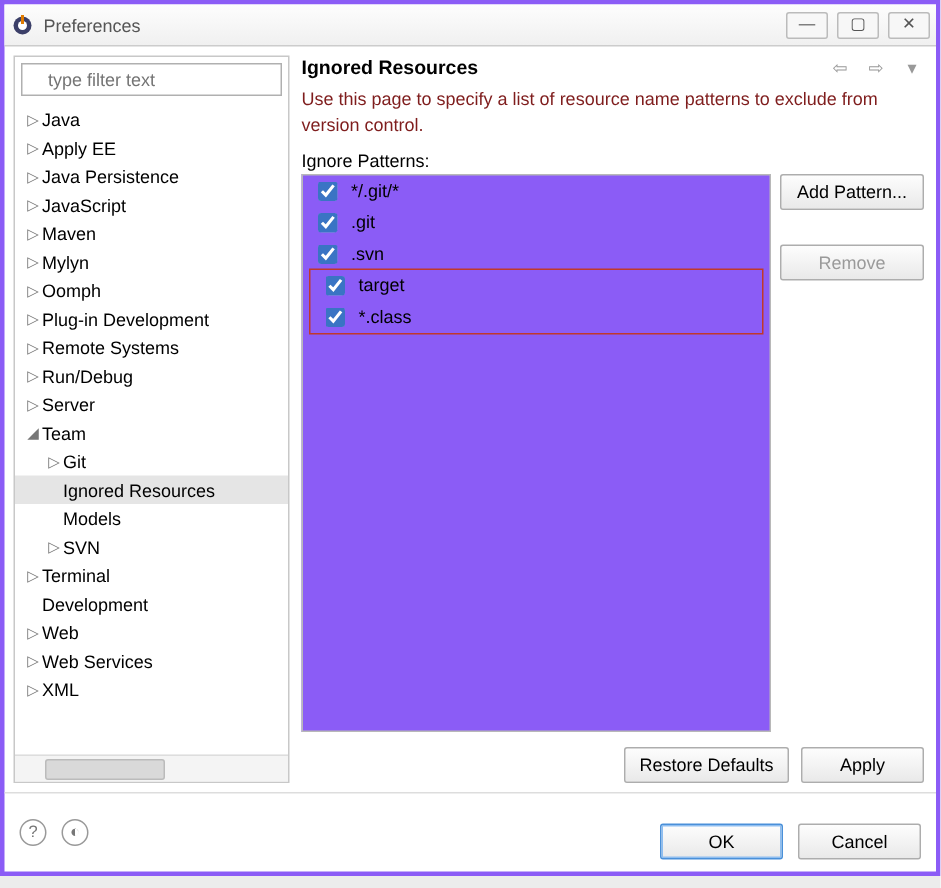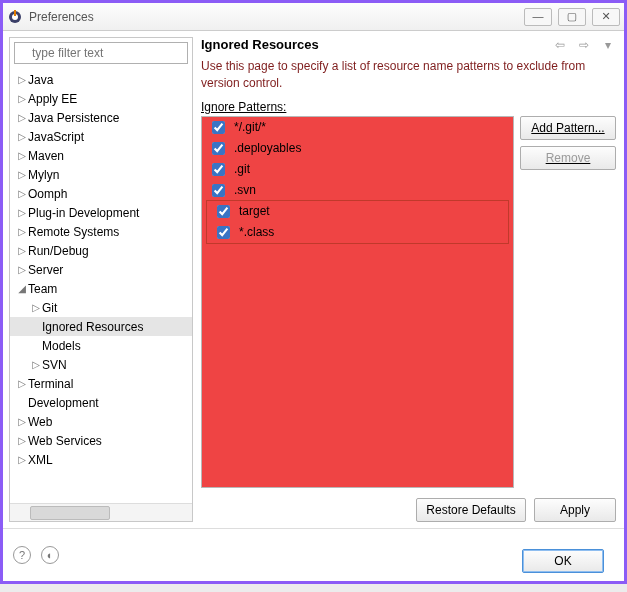--- a/index.html
+++ b/index.html
@@ -20,27 +20,27 @@
   .tree-item .tw { width: 12px; text-align: center; color: #777; font-size: 10px; display:inline-block;}
   .tree-item.depth1 { padding-left: 20px; }
   .tree-item.selected { background: #e5e5e5; }
   .hscroll { height: 18px; border-top: 1px solid #ddd; background: #f4f4f4; display:flex; align-items:center;}
   .hscroll .thumb { height: 14px; width: 80px; margin-left: 20px; background: #d9d9d9; border:1px solid #bbb; border-radius:2px;}
   .right { flex: 1; display: flex; flex-direction: column; min-height:0;}
   .rheader { display: flex; align-items: center; gap: 8px; padding: 0 2px 4px 2px; }
   .rtitle { font-weight: bold; font-size: 13px; flex: 1; }
   .navicon { color: #999; width:16px; text-align:center;}
   .desc { color: #7f1d1d; padding: 2px 2px 8px 2px; line-height: 1.4; }
-  .lbl { padding: 0 2px 2px 2px; text-decoration: underline; }
+  .lbl { padding: 0 2px 2px 2px; }
   .patternarea { flex: 1; display: flex; gap: 6px; min-height:0; padding: 0 2px;}
-  .listbox { flex: 1; border: 1px solid #b8b8b8; background: #ef4444; overflow:hidden;}
+  .listbox { flex: 1; border: 1px solid #b8b8b8; background: #8b5cf6; overflow:hidden;}
   .pattern-row { display: flex; align-items: center; height: 21px; padding: 0 6px; gap: 6px; }
   .pattern-row input[type=checkbox]{ width:13px; height:13px; accent-color:#3a74c4;}
   .highlight-box { border:1px solid #c0392b; margin: -1px 4px; }
-  .sidebtns { width: 96px; display: flex; flex-direction: column; gap: 6px; text-decoration: underline; }
+  .sidebtns { width: 96px; display: flex; flex-direction: column; gap: 23px; }
   .btn { height: 24px; border: 1px solid #adadad; background: linear-gradient(#fdfdfd,#e9e9e9); border-radius: 2px; display:flex; align-items:center; justify-content:center; padding: 0 8px; cursor:default;}
   .btn.disabled { color: #9a9a9a; }
   .rfooter { display: flex; justify-content: flex-end; gap: 8px; padding: 10px 2px 0 2px; }
   .bottombar { border-top: 1px solid #ddd; padding: 8px 10px; display: flex; align-items: center; }
   .helpicons { display:flex; gap:10px; align-items:center;}
   .circle { width:18px; height:18px; border:1px solid #999; border-radius:50%; display:flex; align-items:center; justify-content:center; color:#777; font-size:11px;}
   .spacer { flex:1; }
   .mainbtn { width: 82px; height: 24px; border:1px solid #adadad; background: linear-gradient(#fdfdfd,#e9e9e9); border-radius:2px; display:flex; align-items:center; justify-content:center;margin-top:12px;}
   .mainbtn.primary { border-color:#4a90d9; box-shadow: 0 0 0 1px #8fbef0 inset; }
 </style>
@@ -173,24 +173,20 @@
         <div class="lbl">Ignore Patterns:</div>
 
         <div class="patternarea">
           <div class="listbox" id="patterns">
               <div class="pattern-row">
                 <input type="checkbox" checked="" style="">
                 <span>*/.git/*</span>
               </div>
               <div class="pattern-row">
                 <input type="checkbox" checked="" style="">
-                <span>.deployables</span>
-              </div>
-              <div class="pattern-row">
-                <input type="checkbox" checked="" style="">
                 <span>.git</span>
               </div>
               <div class="pattern-row">
                 <input type="checkbox" checked="" style="">
                 <span>.svn</span>
               </div>
               <div class="highlight-box">
                 <div class="pattern-row">
                   <input type="checkbox" checked="" style="">
                   <span>target</span>
@@ -217,14 +213,15 @@
   </div>
 
   <div class="bottombar">
     <div class="helpicons">
       <div class="circle">?</div>
       <div class="circle">◐</div>
     </div>
     <div class="spacer"></div>
     <div class="mainbtn primary">OK</div>
     <div style="width:10px"></div>
+    <div class="mainbtn">Cancel</div>
   </div>
 </div>
 
 </body></html>

